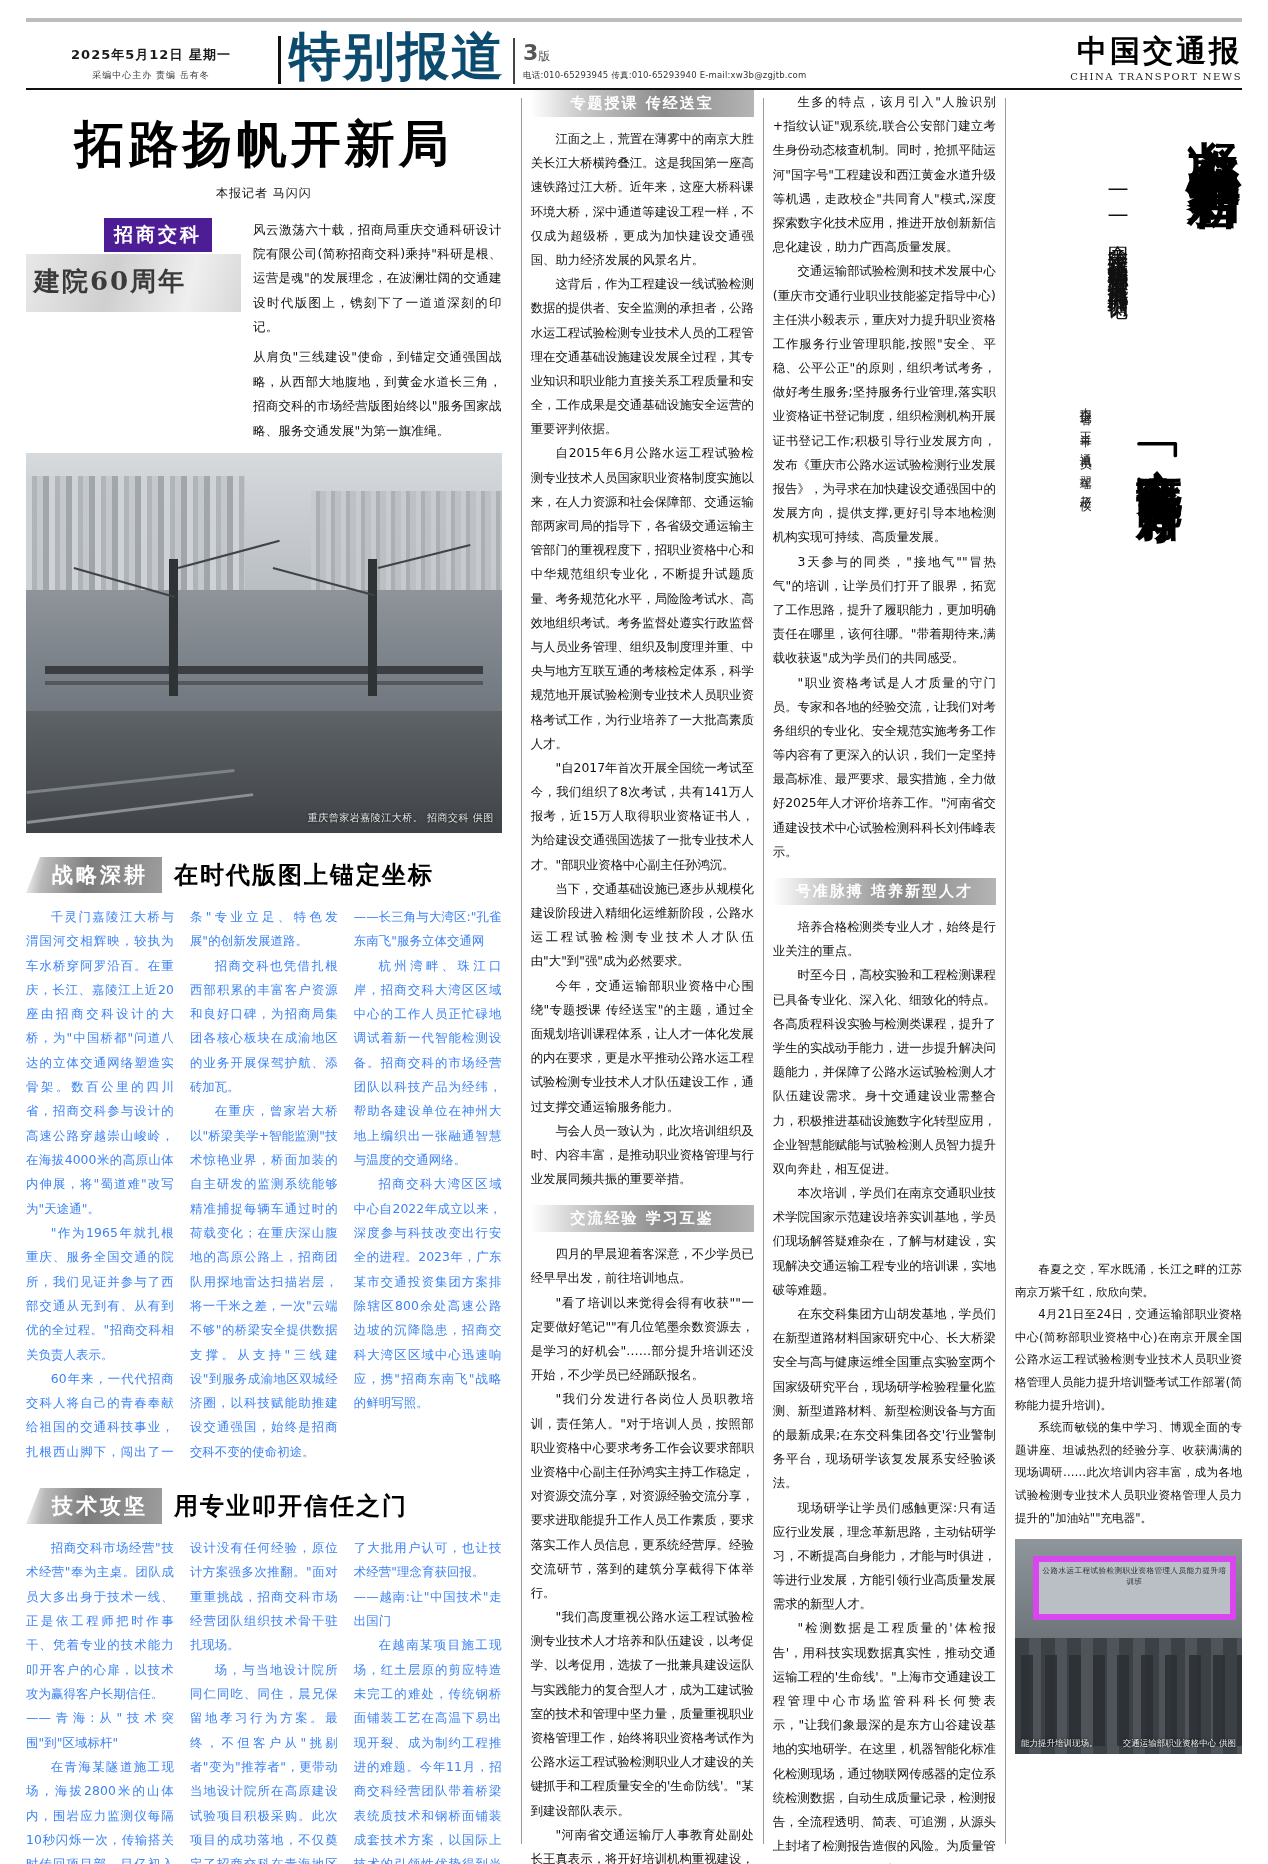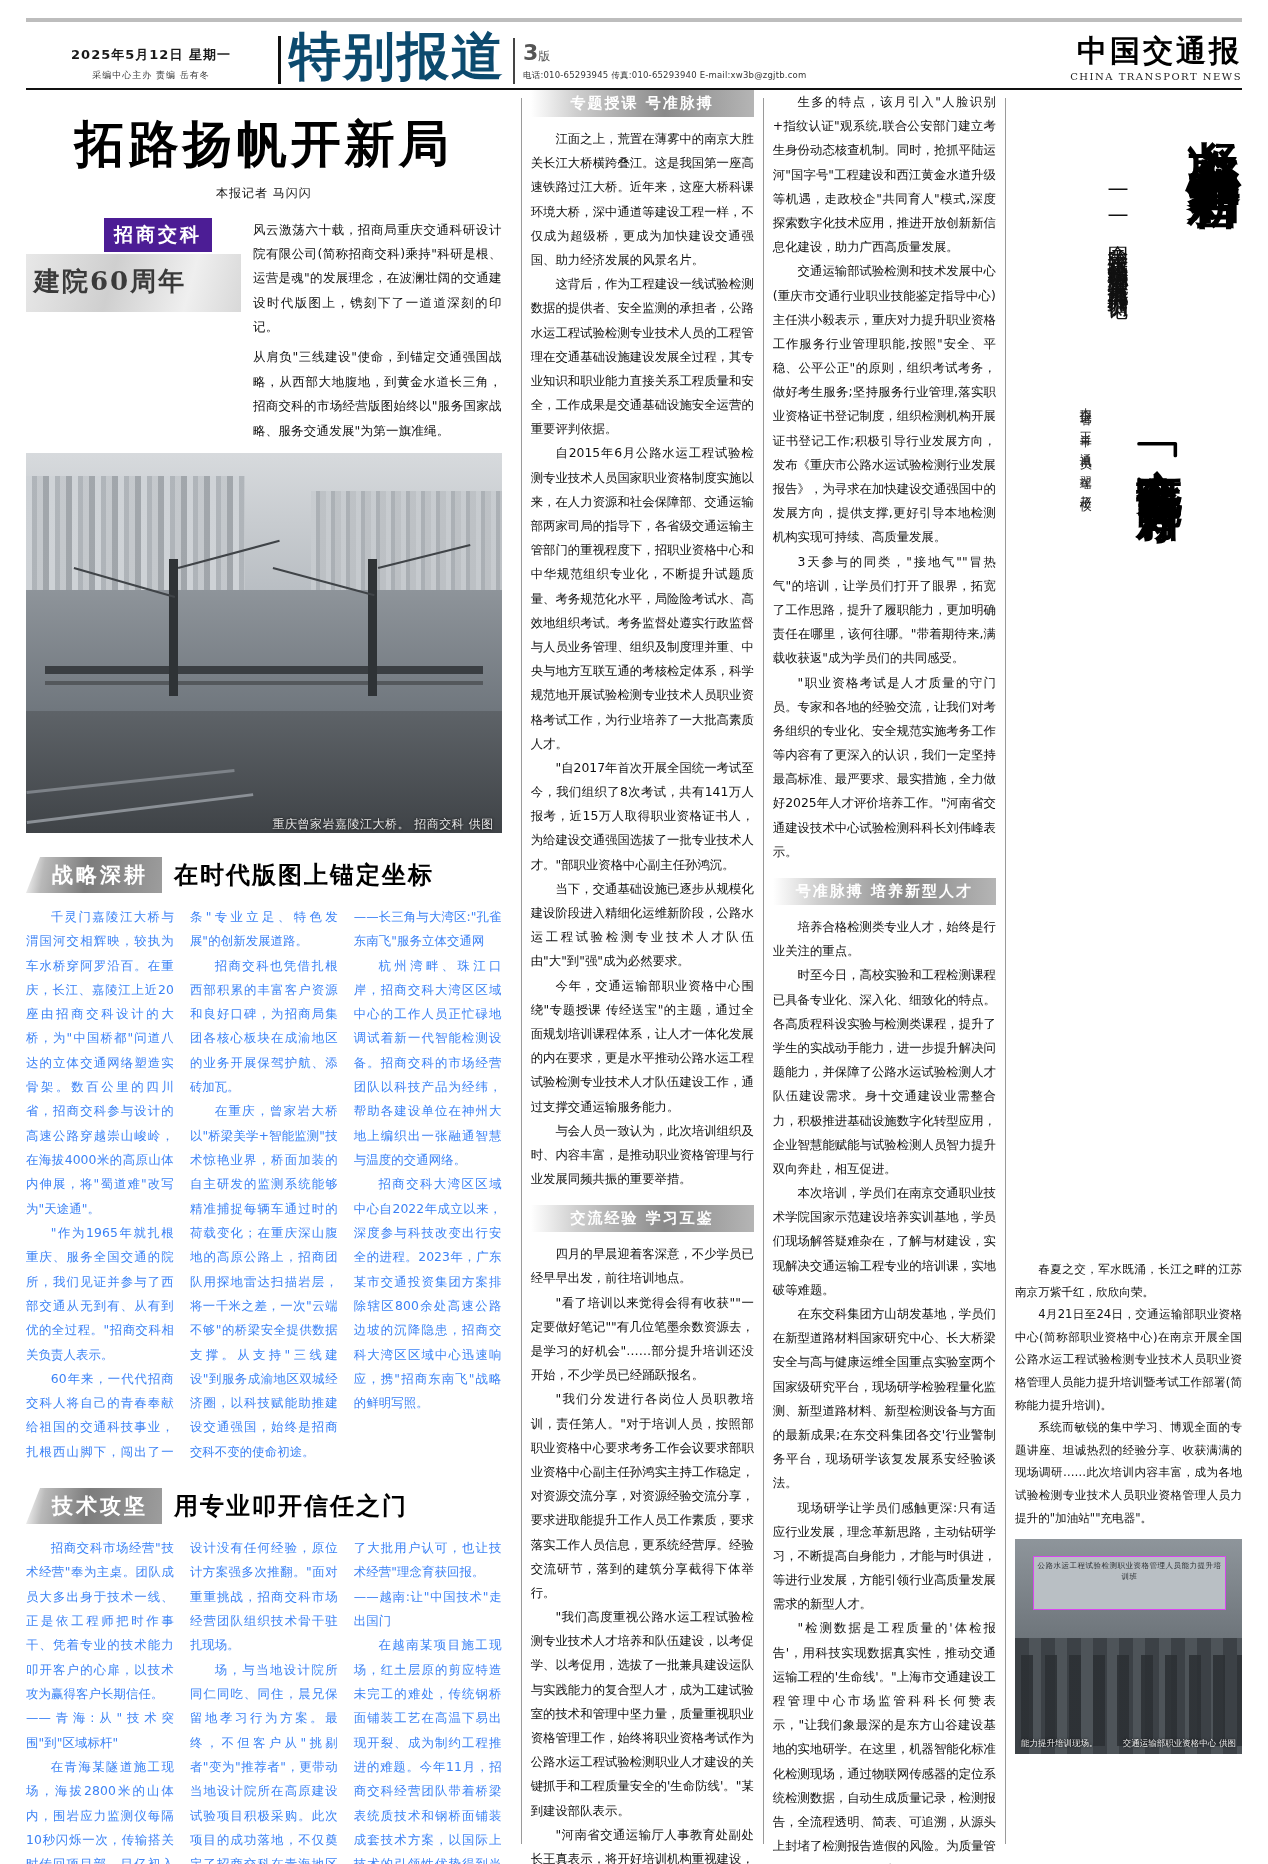--- a/index.html
+++ b/index.html
@@ -75,21 +75,21 @@
     background:repeating-linear-gradient(90deg,#c7cbcf 0 5px,#a8adb2 5px 9px,#bcc0c4 9px 15px);
     opacity:.9;}
   .bridge-deck{position:absolute;left:4%;top:56%;width:92%;height:8px;background:#3a3e42;}
   .bridge-deck2{position:absolute;left:4%;top:60%;width:92%;height:4px;background:#54585c;}
   .tower{position:absolute;top:28%;width:9px;height:36%;background:#2f3336;}
   .tower.t1{left:30%;}
   .tower.t2{left:72%;}
   .cable{position:absolute;top:30%;height:1.5px;background:#3f4347;transform-origin:left center;}
   .road{position:absolute;left:0;bottom:6%;width:48%;height:3px;background:#8b9096;transform:rotate(-7deg);}
   .road2{position:absolute;left:0;bottom:13%;width:44%;height:3px;background:#7d8288;transform:rotate(-6deg);}
-  .photo-caption{position:absolute;right:8px;bottom:0;font-size:12px;color:#e9e9e9;letter-spacing:.5px;
+  .photo-caption{position:absolute;right:8px;bottom:8px;font-size:10px;color:#e9e9e9;letter-spacing:.5px;
     text-shadow:0 0 3px #000;}
 
   
   .sec-head{display:flex;align-items:center;margin:24px 0 12px 0;}
   .sec-tag{display:inline-block;color:#fff;font-size:21px;font-weight:bold;letter-spacing:3px;
     padding:4px 14px 4px 26px;
     background:linear-gradient(100deg,#ffffff 0%,#b9b9b9 14%,#7c7c7c 45%,#9d9d9d 100%);
     clip-path:polygon(14px 0,100% 0,100% 100%,0 100%);}
   .sec-title{font-size:24px;font-weight:bold;letter-spacing:2px;margin-left:12px;color:#000;}
 
@@ -119,21 +119,21 @@
     font-size:21px;letter-spacing:2px;line-height:1.2;color:#111;height:740px;
     margin-left:10px;margin-top:78px;}
   .vby{writing-mode:vertical-rl;text-orientation:upright;
     font-size:12px;letter-spacing:2px;line-height:1.6;color:#222;height:300px;
     margin-left:12px;margin-top:300px;}
 
   
   .bphoto{margin-top:10px;width:100%;height:215px;position:relative;overflow:hidden;background:#4c5358;}
   .bp-wall{position:absolute;left:0;top:0;width:100%;height:46%;background:linear-gradient(#8e959b,#6e757b);}
   .bp-banner{position:absolute;left:8%;top:8%;width:84%;height:24%;
-    background:#b9bfc4;border:1px solid #d946ef;}
+    background:#b9bfc4;border:6px solid #d946ef;}
   .bp-banner span{display:block;text-align:center;font-size:7.5px;color:#2a2e31;margin-top:4px;letter-spacing:.5px;line-height:1.4;}
   .bp-seats{position:absolute;left:0;bottom:0;width:100%;height:54%;
     background:repeating-linear-gradient(90deg,#3c4146 0 14px,#4e5459 14px 26px);}
   .bp-heads{position:absolute;left:0;bottom:4%;width:100%;height:42%;
     background:repeating-linear-gradient(90deg,transparent 0 6px,#2b2f33 6px 18px,transparent 18px 24px);opacity:.85;}
   .bp-cap{position:absolute;right:6px;bottom:4px;font-size:8.5px;color:#eee;text-shadow:0 0 3px #000;}
   .bp-cap2{position:absolute;left:6px;bottom:4px;font-size:8.5px;color:#eee;text-shadow:0 0 3px #000;}
 </style>
 </head>
 <body>
@@ -230,21 +230,21 @@
         <p class="noind quote-line">——越南:让"中国技术"走出国门</p>
         <p>在越南某项目施工现场，红土层原的剪应特造未完工的难处，传统钢桥面铺装工艺在高温下易出现开裂、成为制约工程推进的难题。今年11月，招商交科经营团队带着桥梁表统质技术和钢桥面铺装成套技术方案，以国际上技术的引领性优势得到当地交通主管部门认可。</p>
       </div>
 
     </div>
 
     <div class="vrule"></div>
 
     <div class="col-mid">
       <div class="nhead">
-        <div class="nhead-bar">专题授课  号准脉搏</div>
+        <div class="nhead-bar">专题授课  传经送宝</div>
       </div>
       <div class="ncol-body">
         <p>江面之上，荒置在薄雾中的南京大胜关长江大桥横跨叠江。这是我国第一座高速铁路过江大桥。近年来，这座大桥科课环境大桥，深中通道等建设工程一样，不仅成为超级桥，更成为加快建设交通强国、助力经济发展的风景名片。</p>
         <p>这背后，作为工程建设一线试验检测数据的提供者、安全监测的承担者，公路水运工程试验检测专业技术人员的工程管理在交通基础设施建设发展全过程，其专业知识和职业能力直接关系工程质量和安全，工作成果是交通基础设施安全运营的重要评判依据。</p>
         <p>自2015年6月公路水运工程试验检测专业技术人员国家职业资格制度实施以来，在人力资源和社会保障部、交通运输部两家司局的指导下，各省级交通运输主管部门的重视程度下，招职业资格中心和中华规范组织专业化，不断提升试题质量、考务规范化水平，局险险考试水、高效地组织考试。考务监督处遵实行政监督与人员业务管理、组织及制度理并重、中央与地方互联互通的考核检定体系，科学规范地开展试验检测专业技术人员职业资格考试工作，为行业培养了一大批高素质人才。</p>
         <p>"自2017年首次开展全国统一考试至今，我们组织了8次考试，共有141万人报考，近15万人取得职业资格证书人，为给建设交通强国选拔了一批专业技术人才。"部职业资格中心副主任孙鸿沉。</p>
         <p>当下，交通基础设施已逐步从规模化建设阶段进入精细化运维新阶段，公路水运工程试验检测专业技术人才队伍由"大"到"强"成为必然要求。</p>
         <p>今年，交通运输部职业资格中心围绕"专题授课 传经送宝"的主题，通过全面规划培训课程体系，让人才一体化发展的内在要求，更是水平推动公路水运工程试验检测专业技术人才队伍建设工作，通过支撑交通运输服务能力。</p>
         <p>与会人员一致认为，此次培训组织及时、内容丰富，是推动职业资格管理与行业发展同频共振的重要举措。</p>
       </div>

